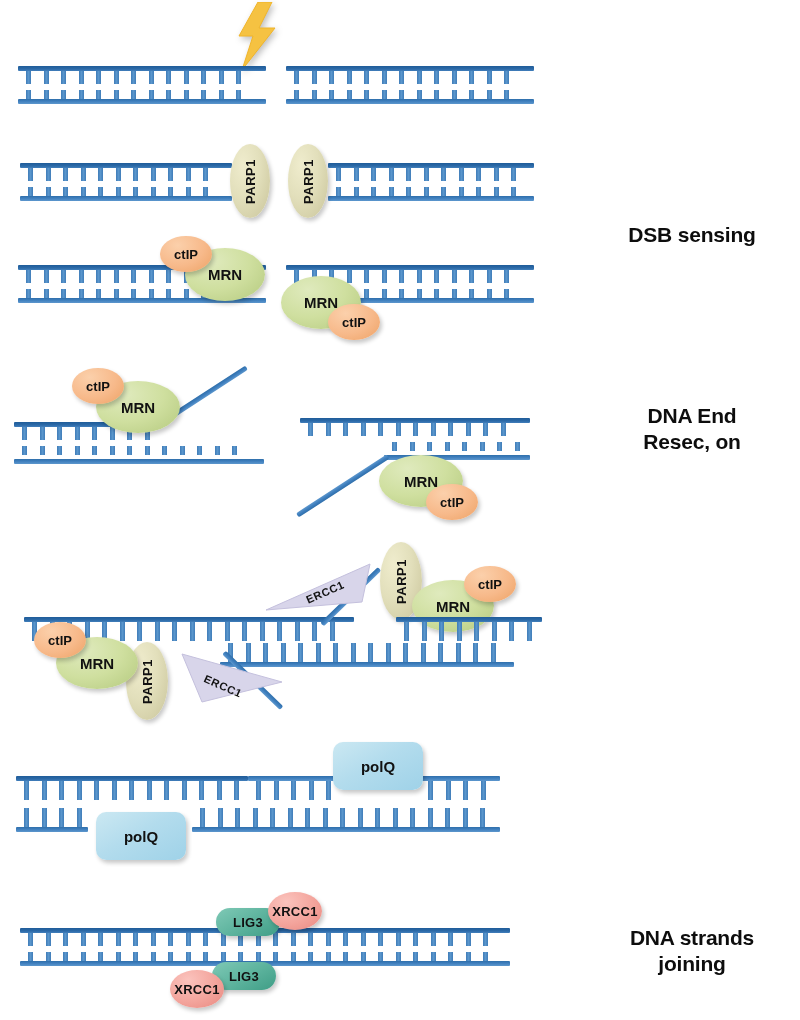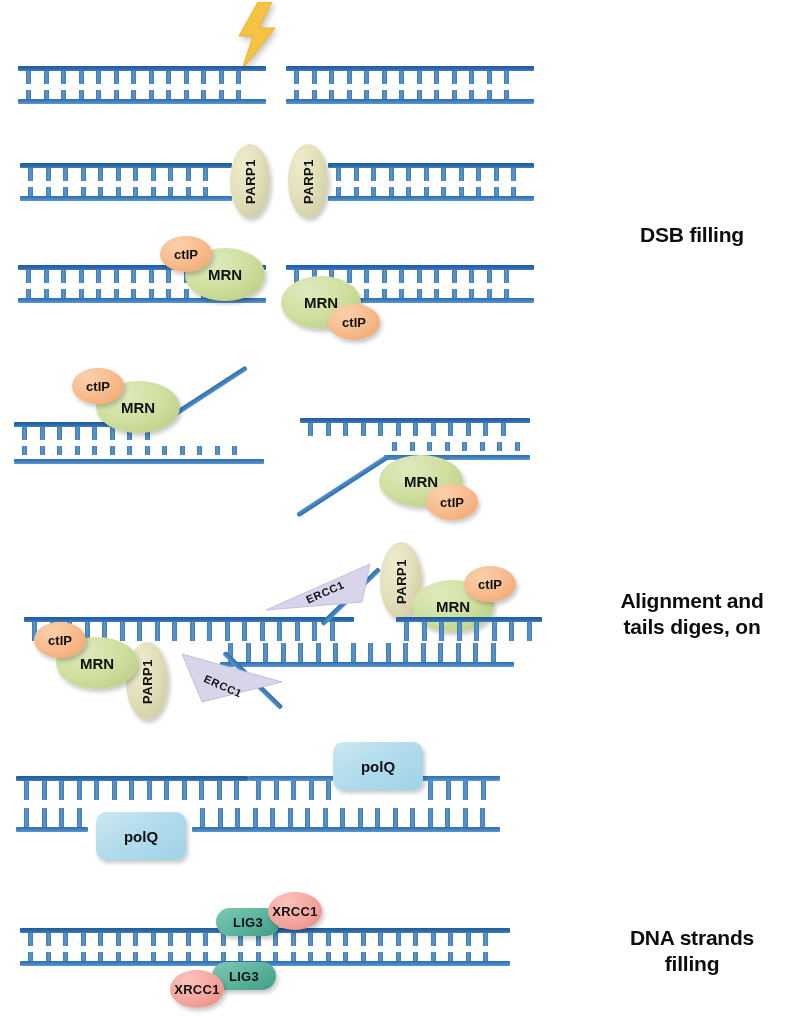--- a/index.html
+++ b/index.html
@@ -566,19 +566,19 @@
     </div>
 
     <div class="prot lig3" style="left:212px;top:82px;width:64px;height:28px;">
       <span>LIG3</span>
     </div>
     <div class="prot xrcc1" style="left:170px;top:90px;width:54px;height:38px;">
       <span>XRCC1</span>
     </div>
   </div>
 
-  <div class="caption" style="top:222px;">DSB filling</div>
-  <div class="caption" style="top:588px;white-space:pre-line;">Alignment and
-tails diges, on</div>
+  <div class="caption" style="top:222px;">DSB sensing</div>
+  <div class="caption" style="top:403px;white-space:pre-line;">DNA End
+Resec, on</div>
   <div class="caption" style="top:925px;white-space:pre-line;">DNA strands
-filling</div>
+joining</div>
 
 </div>
 
 </body></html>

